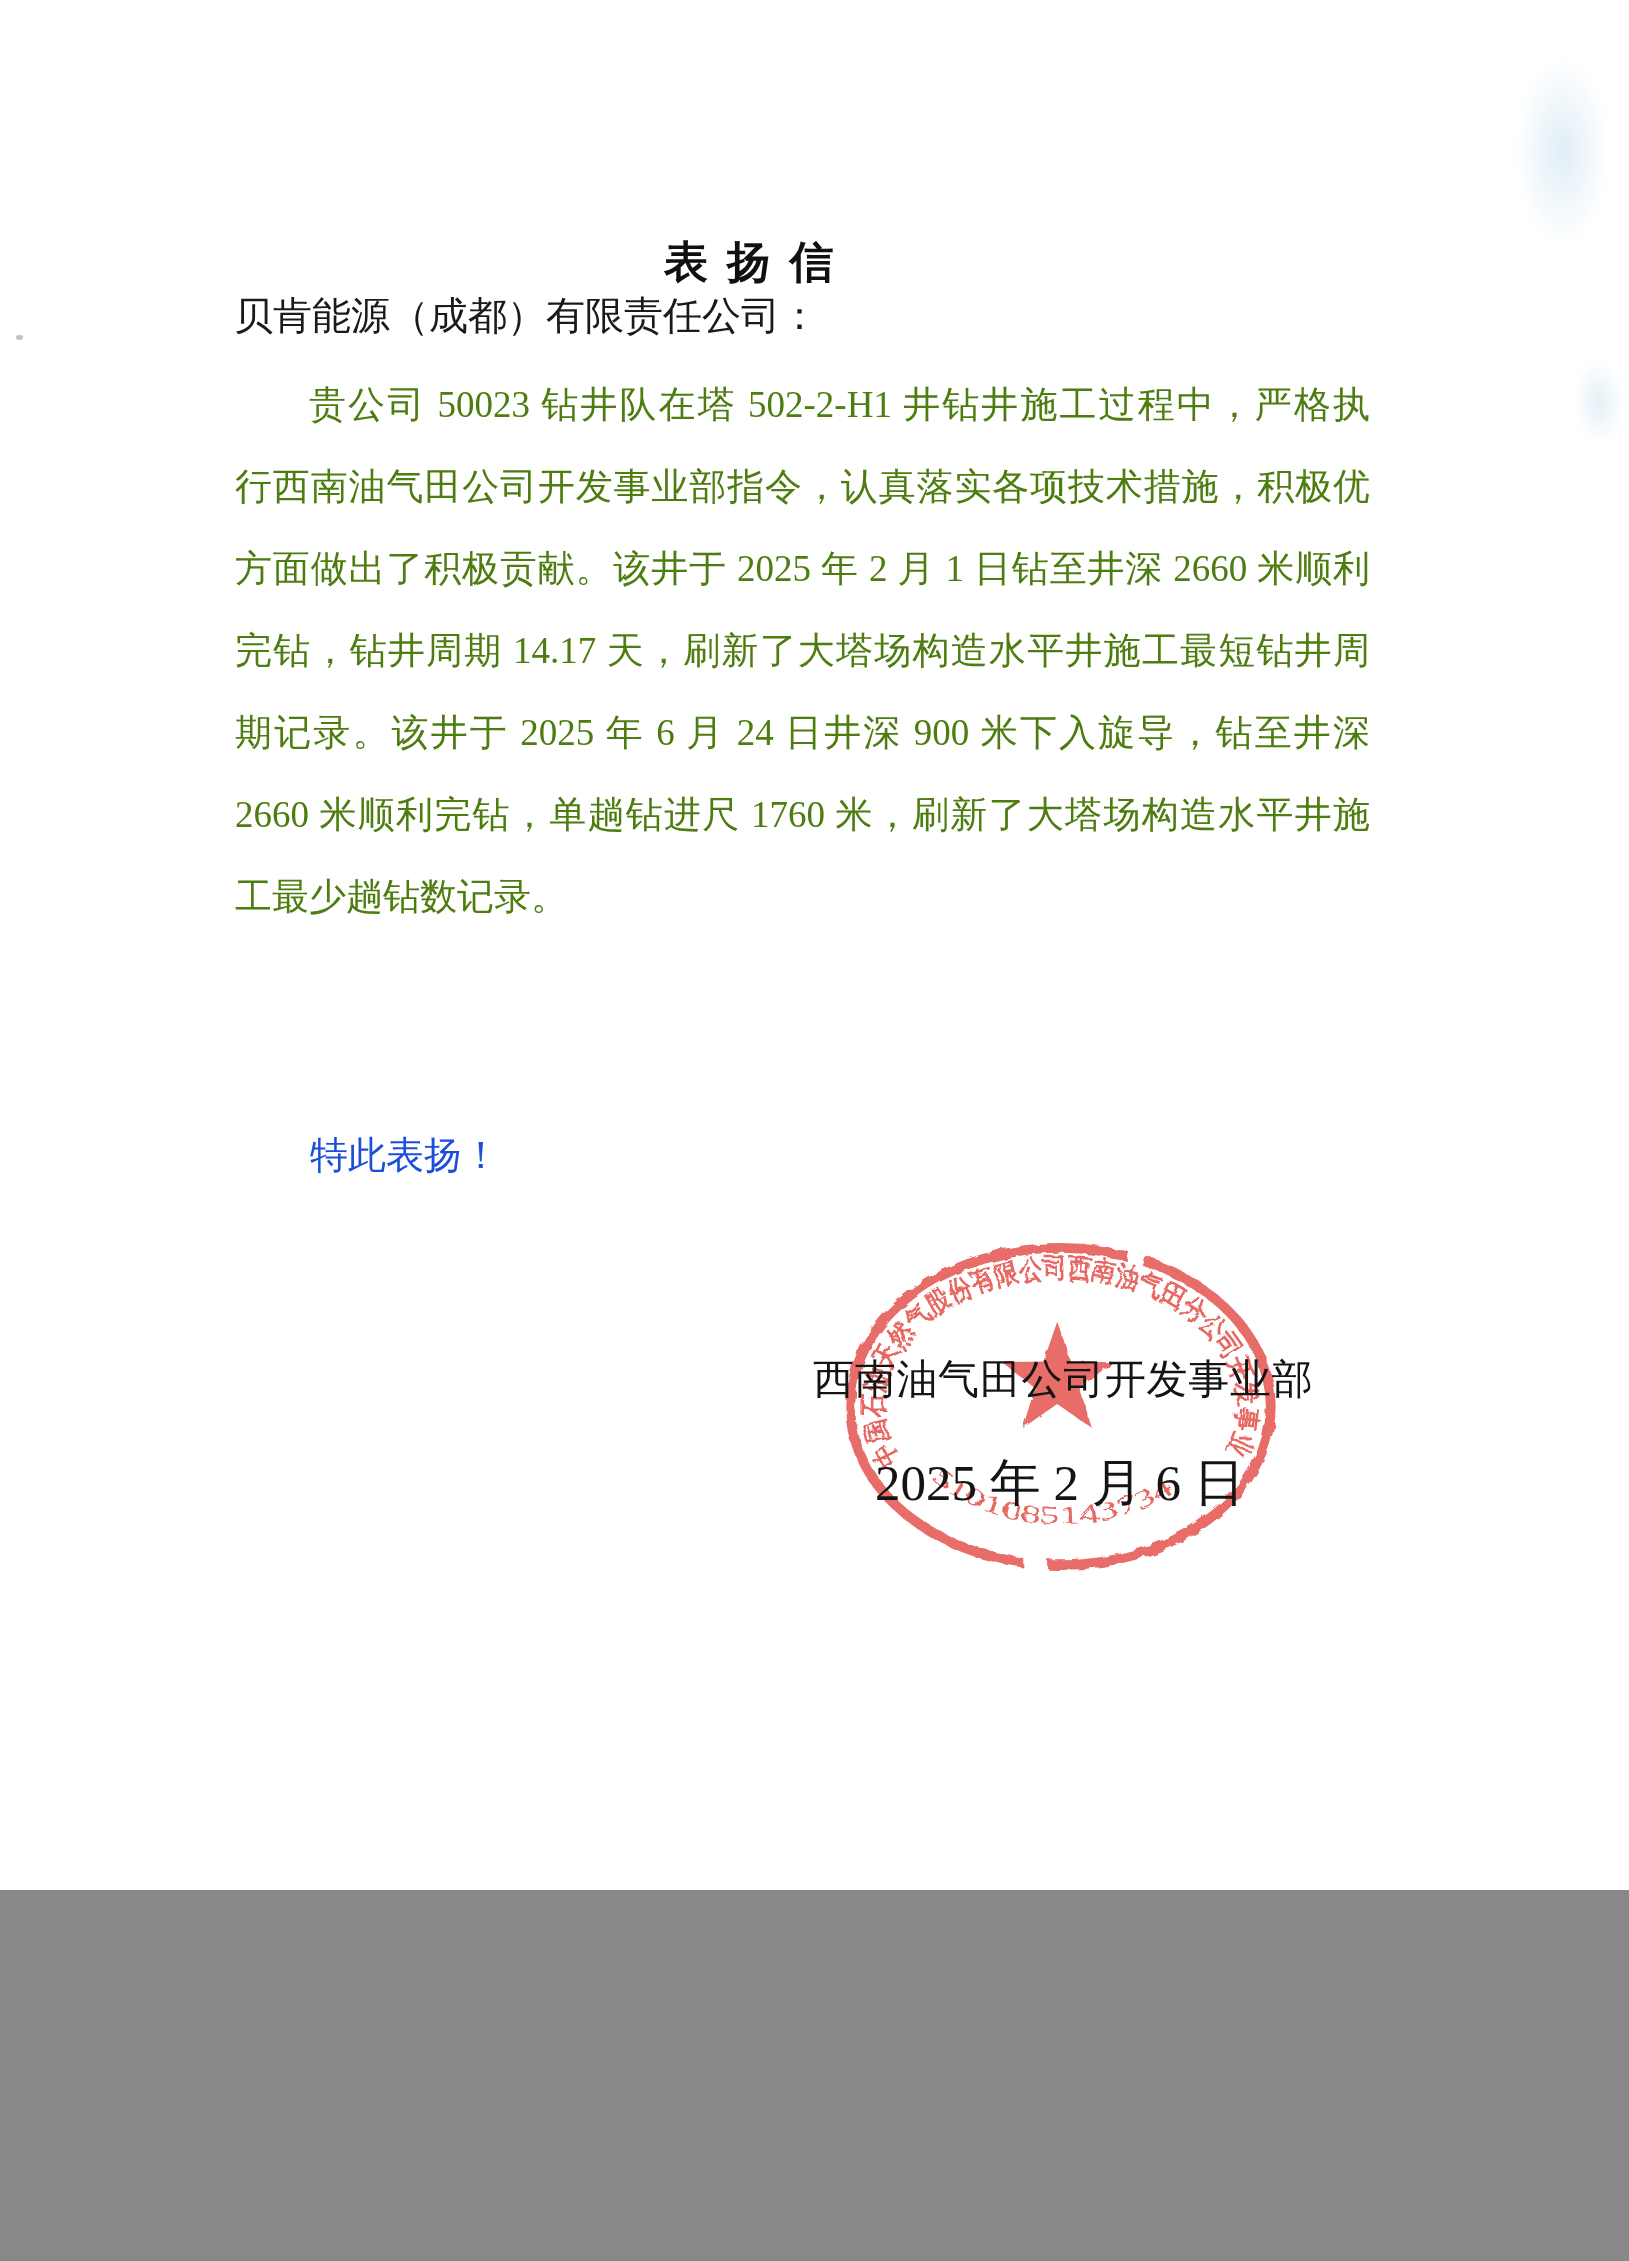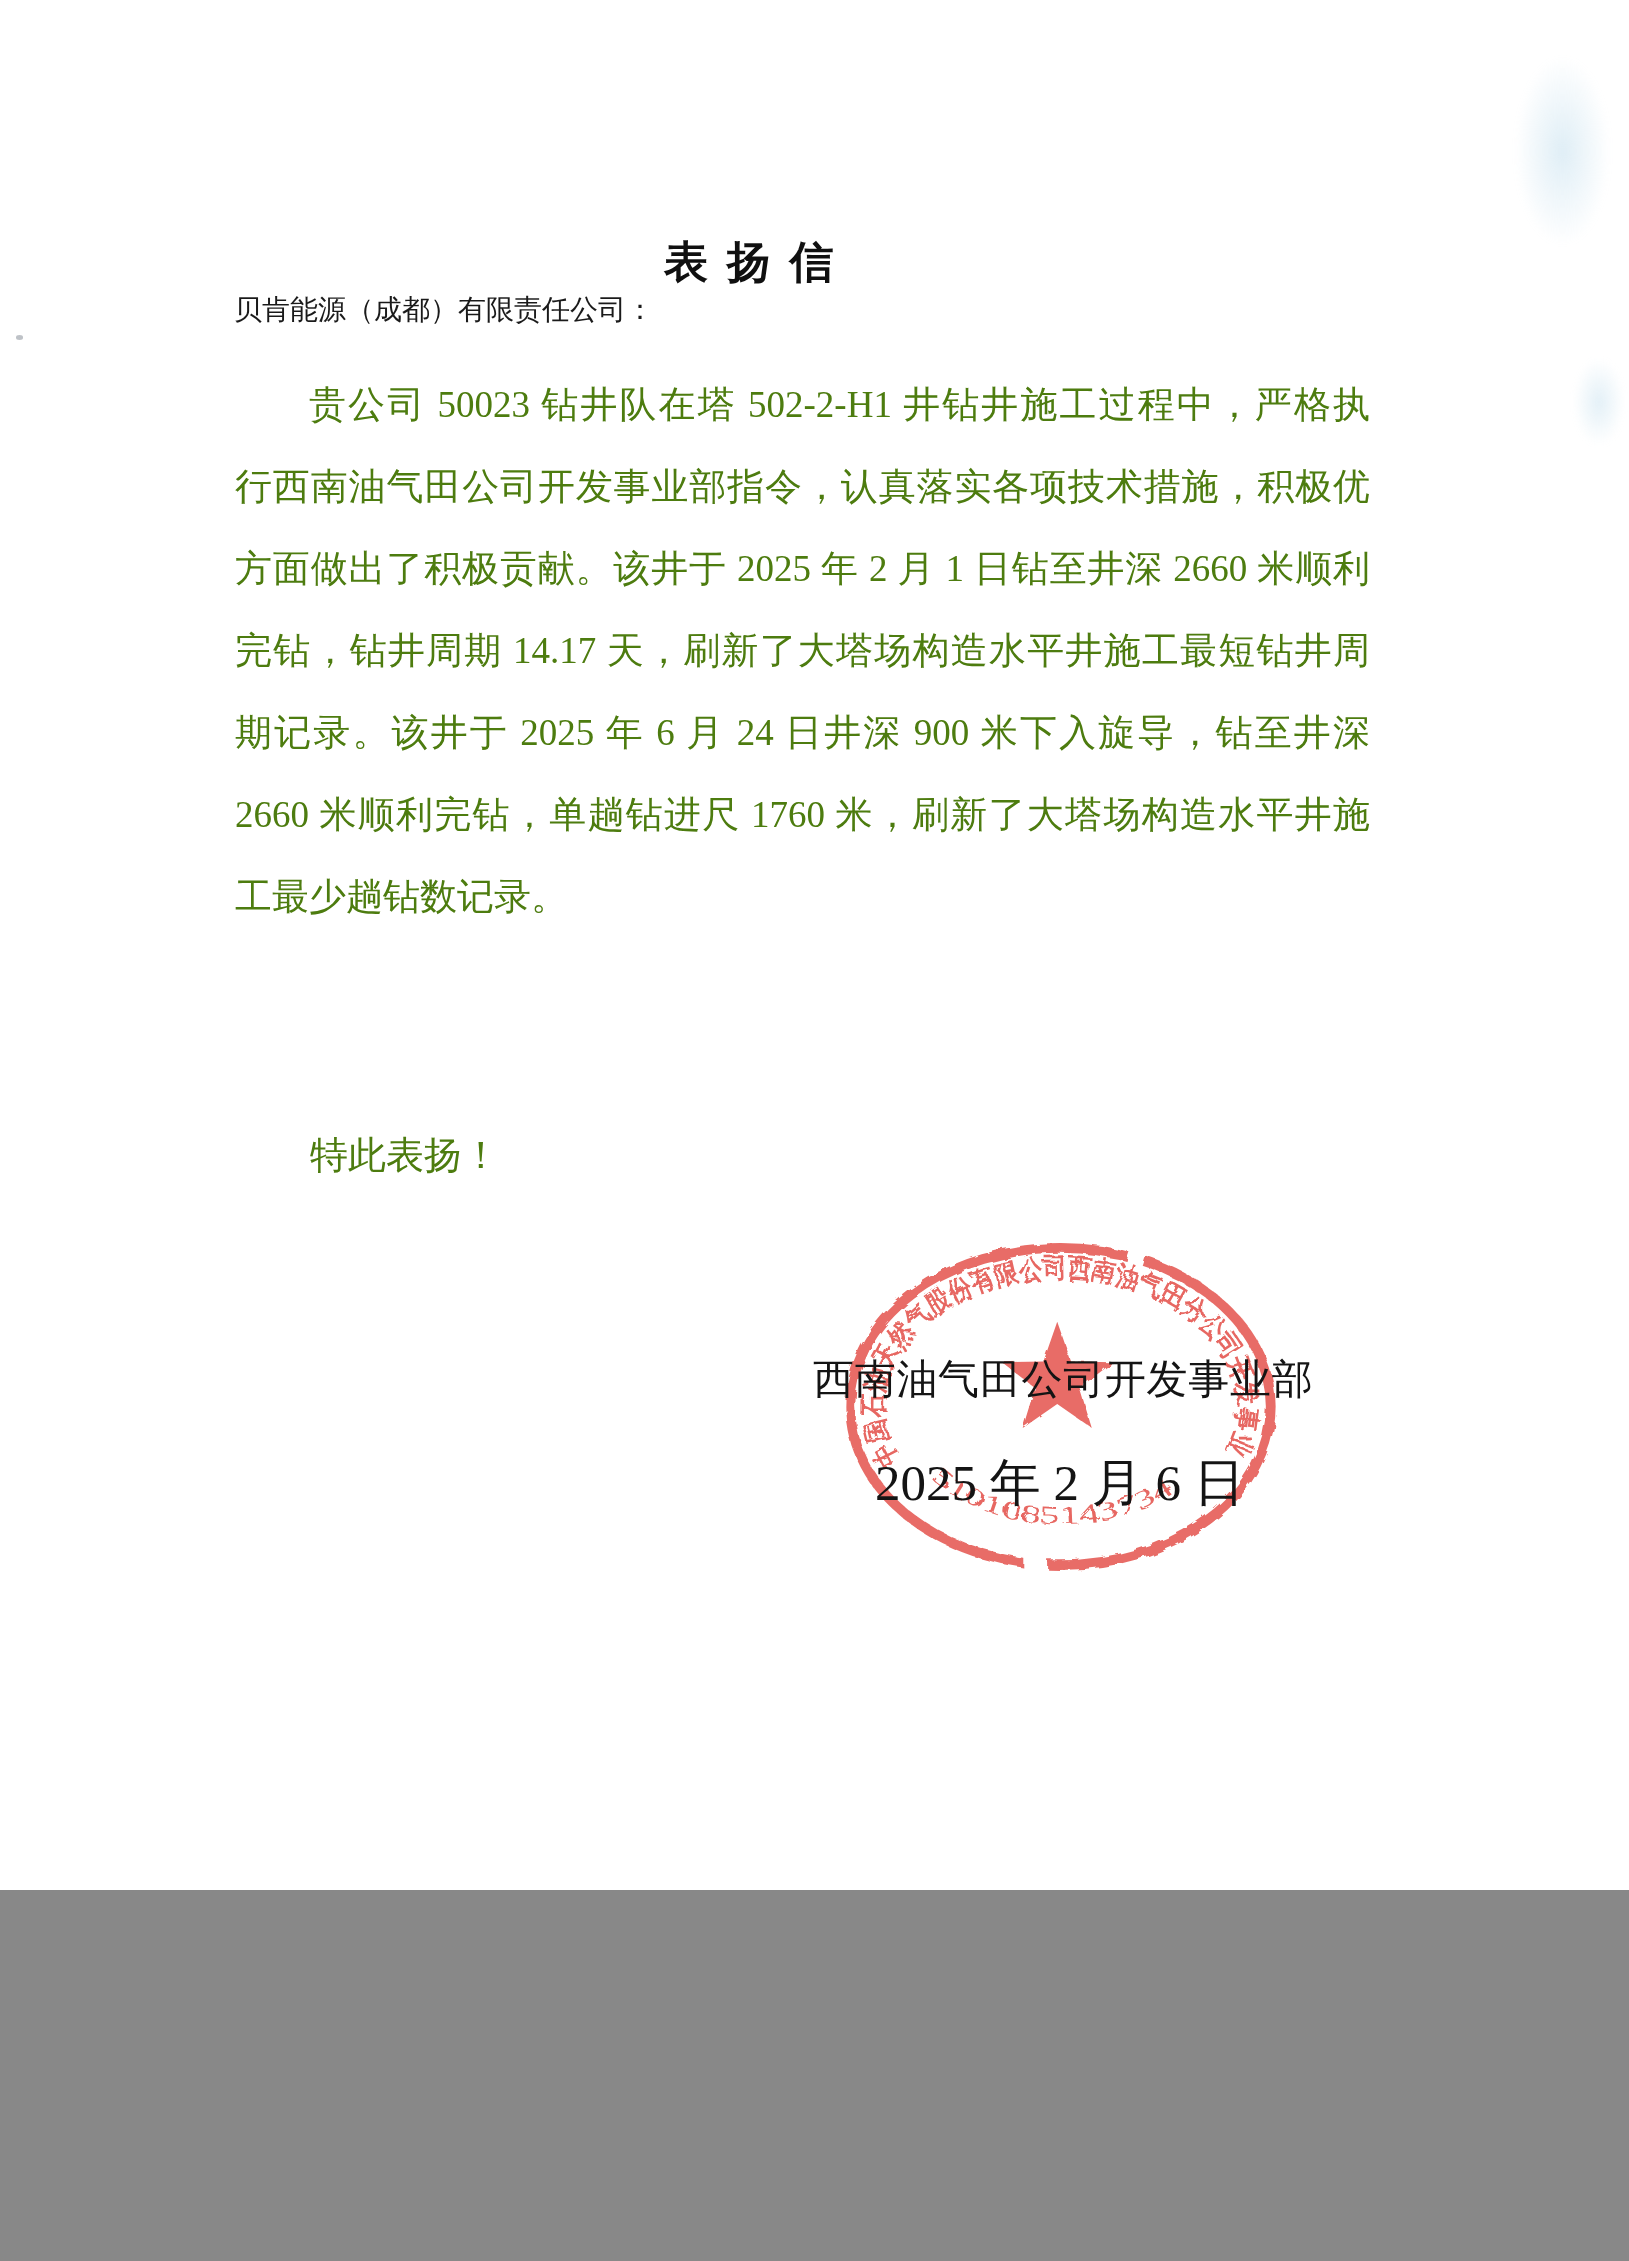--- a/index.html
+++ b/index.html
@@ -9,32 +9,32 @@
     font-family:"Liberation Serif","DejaVu Serif",serif;
     color:#1e1e1e;
   }
   .title {
     position:absolute; left:664px; top:204px;
     font-size:44px; font-weight:700; letter-spacing:3.9px; color:#101010;
     white-space:nowrap;
   }
   .addressee {
     position:absolute; left:234px; top:294px;
-    font-size:28px; line-height:1.15; white-space:nowrap; color:#1a1a1a;
+    font-size:39px; line-height:1.15; white-space:nowrap; color:#1a1a1a;
   }
   .body-block {
     position:absolute; left:235px; top:364px; width:1135px;
     font-size:37px; line-height:82px; color:#4d7c0f;
   }
   .body-line { text-align:justify; text-align-last:justify; }
   .body-line:first-child { text-indent:2em; }
   .body-line:last-child { text-align-last:left; }
   .closing {
     position:absolute; left:310px; top:1130px;
-    font-size:38px; white-space:nowrap; color:#4d7c0f;
+    font-size:38px; white-space:nowrap; color:#1d4ed8;
   }
   .signature {
     position:absolute; left:789px; top:1352px; z-index:3;
     font-size:41px; letter-spacing:0.7px; white-space:nowrap; color:#141414;margin-left:24px;
   }
   .date-line {
     position:absolute; left:875px; top:1449px; z-index:3;
     font-size:51px; white-space:nowrap; color:#141414;
   }
   .stamp {

